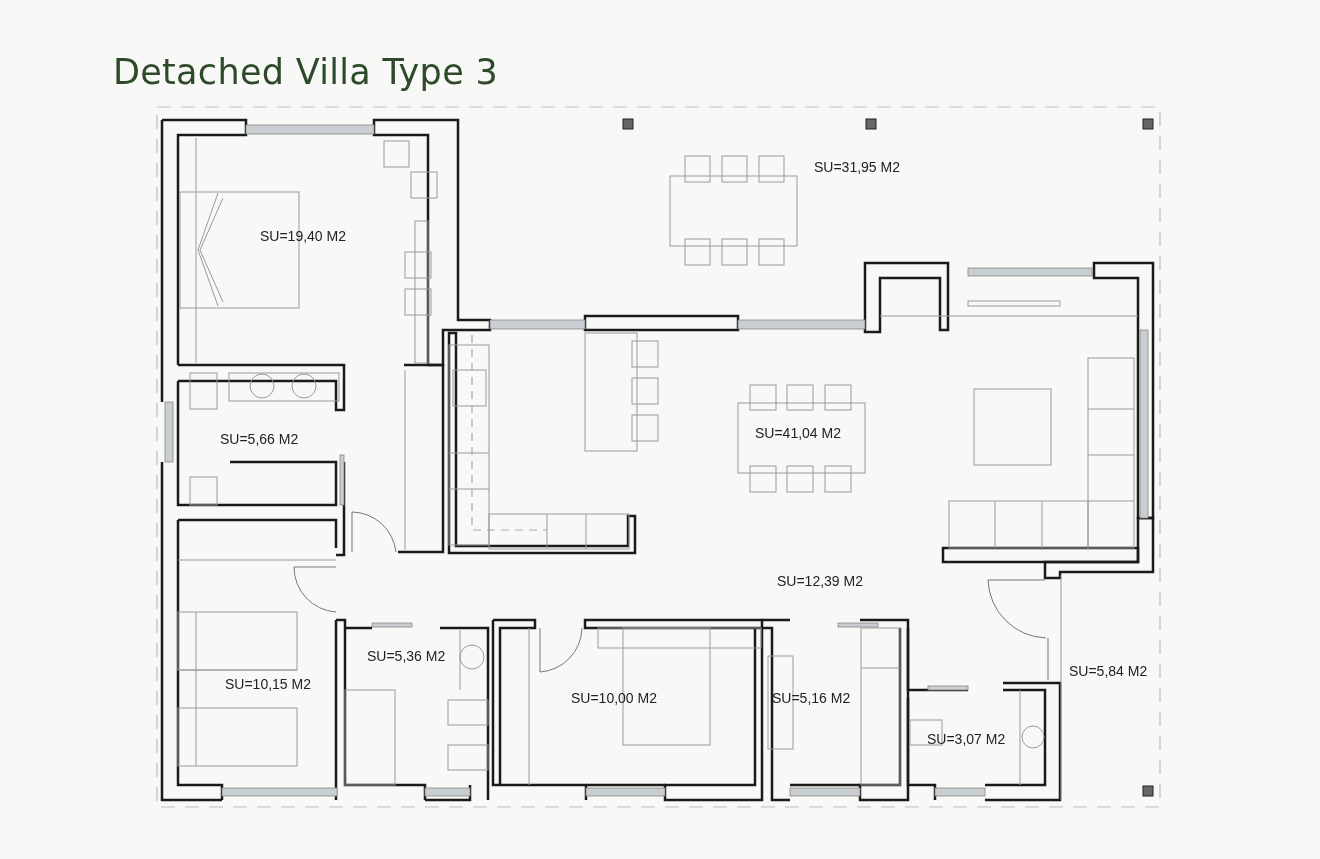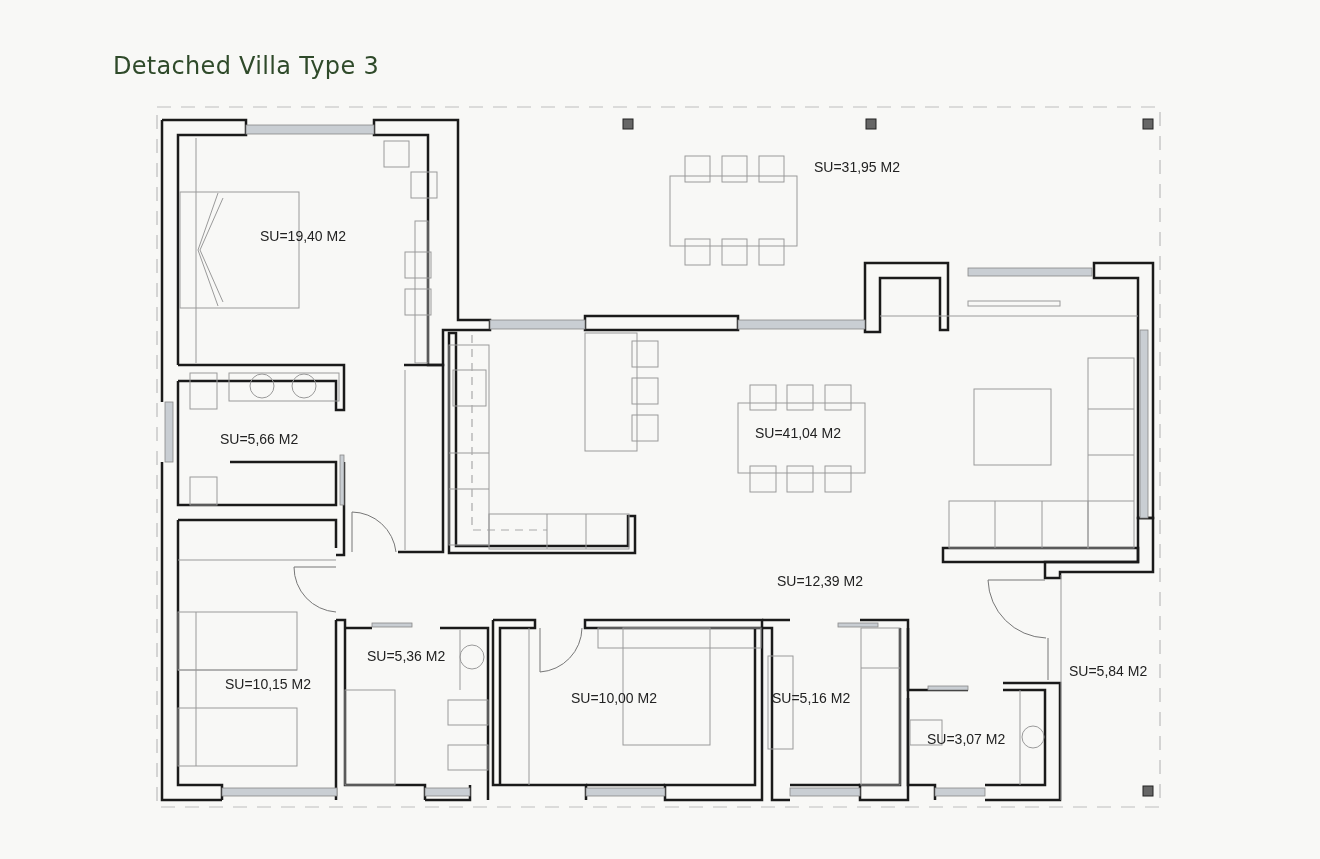--- a/index.html
+++ b/index.html
@@ -1,17 +1,17 @@
 <!DOCTYPE html>
 <html><head>
 <meta charset="utf-8">
 <style>
   html, body { margin:0; padding:0; }
   body { width:1320px; height:859px; background:#f8f8f6; position:relative; overflow:hidden; font-family:"Liberation Sans", sans-serif; }
-  .title { position:absolute; left:113px; top:52px; font-family:"DejaVu Sans", sans-serif; font-size:24px; color:#2f4a2a; letter-spacing:0.3px; }
+  .title { position:absolute; left:113px; top:52px; font-family:"DejaVu Sans", sans-serif; font-size:35px; color:#2f4a2a; letter-spacing:0.3px; }
   svg.plan { position:absolute; left:0; top:0; }
   .label { font-family:"Liberation Sans", sans-serif; font-size:14px; fill:#222; }
   .wall { fill:none; stroke:#1a1a1a; stroke-width:2.5; }
   .fur { fill:none; stroke:#9a9a9a; stroke-width:1; }
   .dash { fill:none; stroke:#bdbdbd; stroke-width:1.2; stroke-dasharray:14 10; }
   .win { fill:#c9ced3; stroke:#888; stroke-width:0.8; }
   .door { fill:none; stroke:#777; stroke-width:1; }
   .col { fill:#666; stroke:#222; stroke-width:1; }
 </style>
 </head>

